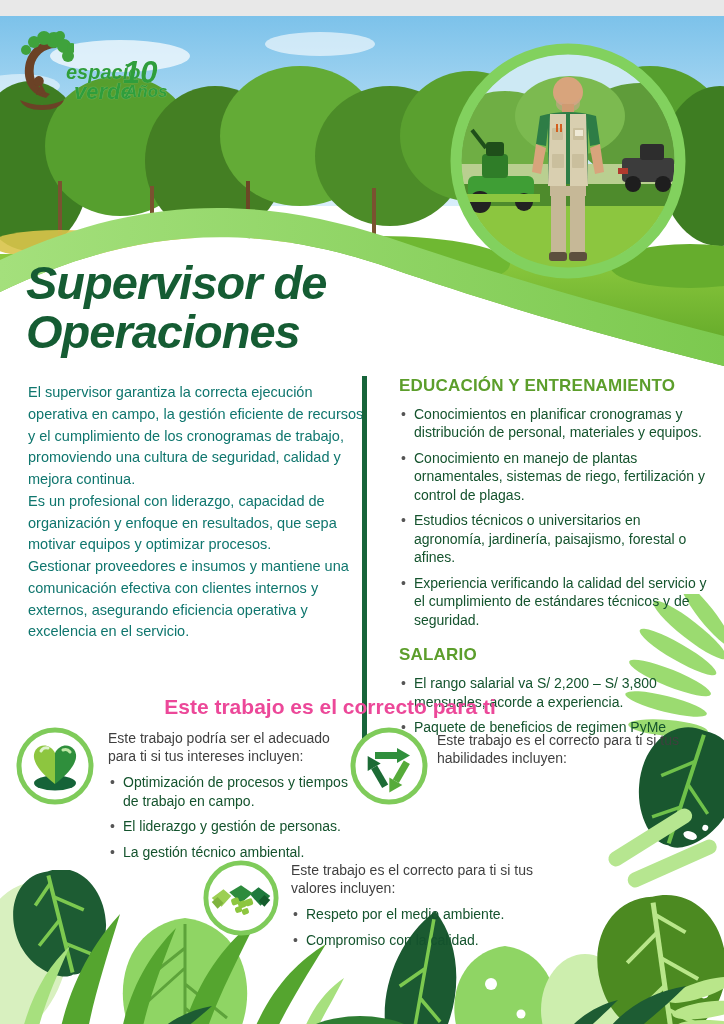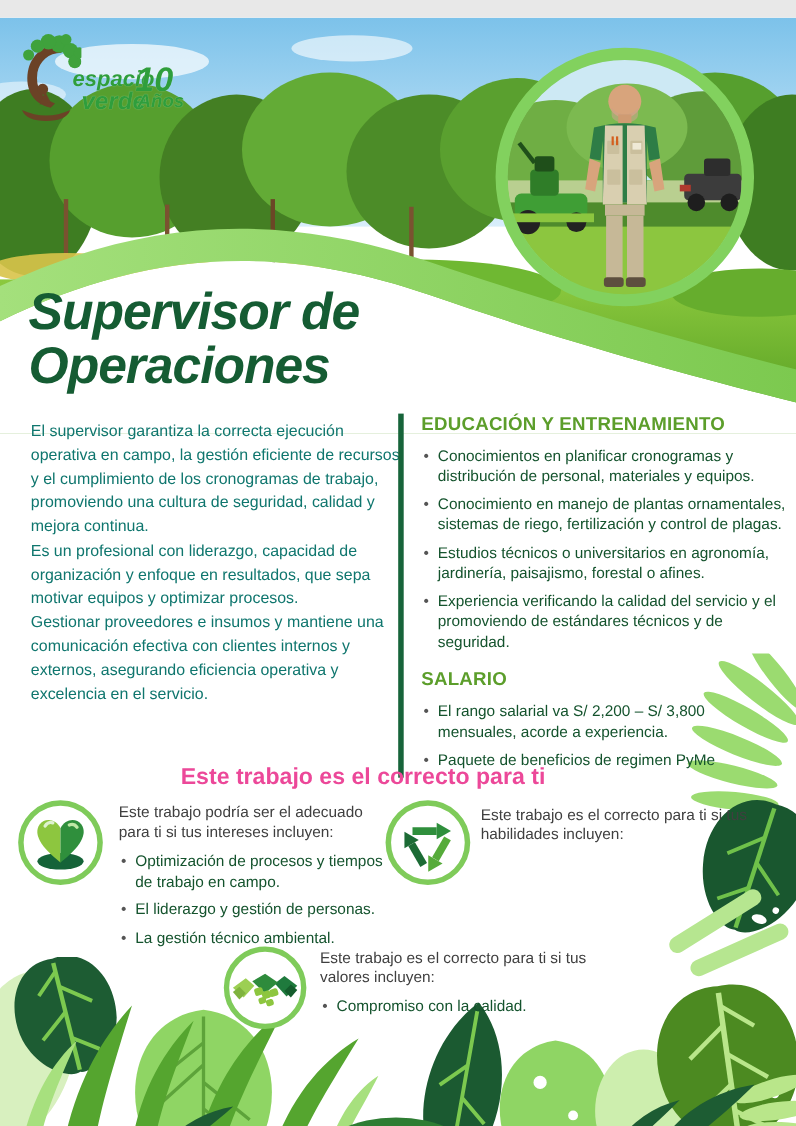--- a/index.html
+++ b/index.html
@@ -21,21 +21,21 @@
   .title{position:absolute;left:26px;top:243px;z-index:5;color:#155c33;font-weight:bold;
          font-style:italic;font-size:47px;line-height:1.04;letter-spacing:-1px;}
 
   
   .intro{position:absolute;left:28px;top:366px;width:336px;color:#0f766e;font-size:14.5px;
          line-height:1.5;z-index:5;}
   .intro p{margin:0;}
 
   
   .rightcol{position:absolute;left:362px;top:360px;width:352px;z-index:5;
-            border-left:5px solid #17643a;padding-left:16px;box-sizing:border-box;}
+            border-left:5px solid #17643a;padding-left:32px;box-sizing:border-box;}
   .sec-head{margin:0 0 9px 0;color:#5c9e2b;font-size:17px;font-weight:bold;letter-spacing:.2px;}
   ul.blist{list-style:none;margin:0;padding:0;color:#14532d;font-size:14px;line-height:1.32;}
   ul.blist li{position:relative;padding-left:15px;margin-bottom:7px;}
   ul.blist li::before{content:"•";position:absolute;left:2px;top:0;color:#555;}
   .salary-gap{margin-top:16px;}
 
   
   .fit-head{position:absolute;left:0;top:679px;width:660px;text-align:center;z-index:5;
             color:#ec4899;font-size:21px;font-weight:bold;}
   .fit-text{position:absolute;z-index:5;color:#3f3f3f;font-size:14px;line-height:1.3;}
@@ -198,21 +198,21 @@
     <p>Es un profesional con liderazgo, capacidad de organización y enfoque en resultados, que sepa motivar equipos y optimizar procesos.</p>
     <p>Gestionar proveedores e insumos y mantiene una comunicación efectiva con clientes internos y externos, asegurando eficiencia operativa y excelencia en el servicio.</p>
   </div>
 
   <div class="rightcol">
     <h2 class="sec-head">EDUCACIÓN Y ENTRENAMIENTO</h2>
     <ul class="blist">
       <li>Conocimientos en planificar cronogramas y distribución de personal, materiales y equipos.</li>
       <li>Conocimiento en manejo de plantas ornamentales, sistemas de riego, fertilización y control de plagas.</li>
       <li>Estudios técnicos o universitarios en agronomía, jardinería, paisajismo, forestal o afines.</li>
-      <li>Experiencia verificando la calidad del servicio y el promoviendo de estándares técnicos y de seguridad.</li>
+      <li>Experiencia verificando la calidad del servicio y el cumplimiento de estándares técnicos y de seguridad.</li>
     </ul>
     <h2 class="sec-head salary-gap">SALARIO</h2>
     <ul class="blist">
       <li>El rango salarial va S/ 2,200 – S/ 3,800 mensuales, acorde a experiencia.</li>
       <li>Paquete de beneficios de regimen PyMe</li>
     </ul>
   </div>
 
   <div class="fit-head">Este trabajo es el correcto para ti</div>
 
@@ -271,20 +271,21 @@
         <rect x="37" y="43" width="8" height="7" rx="2" transform="rotate(-18 41 46)"></rect>
         <rect x="44" y="41" width="8" height="7" rx="2" transform="rotate(-18 48 44)"></rect>
         <rect x="34" y="49" width="7" height="6" rx="2" transform="rotate(-18 37 52)"></rect>
         <rect x="41" y="51" width="7" height="6" rx="2" transform="rotate(-18 44 54)"></rect>
       </g>
     </svg>
   </div>
   <div class="fit-text fit-values">
     <p class="lead">Este trabajo es el correcto para ti si tus valores incluyen:</p>
     <ul class="blist">
+      <li>Respeto por el medio ambiente.</li>
       <li>Compromiso con la calidad.</li>
     </ul>
   </div>
 
   <svg class="abs decor" style="left:594px;top:578px;z-index:4;" width="130" height="296" viewBox="0 0 130 296">
     <g fill="#9bdb70">
       <ellipse cx="96" cy="36" rx="46" ry="9" transform="rotate(38 96 36)"></ellipse>
       <ellipse cx="84" cy="58" rx="44" ry="8.5" transform="rotate(30 84 58)"></ellipse>
       <ellipse cx="76" cy="84" rx="44" ry="8.5" transform="rotate(22 76 84)"></ellipse>
       <ellipse cx="72" cy="110" rx="42" ry="8" transform="rotate(14 72 110)"></ellipse>

